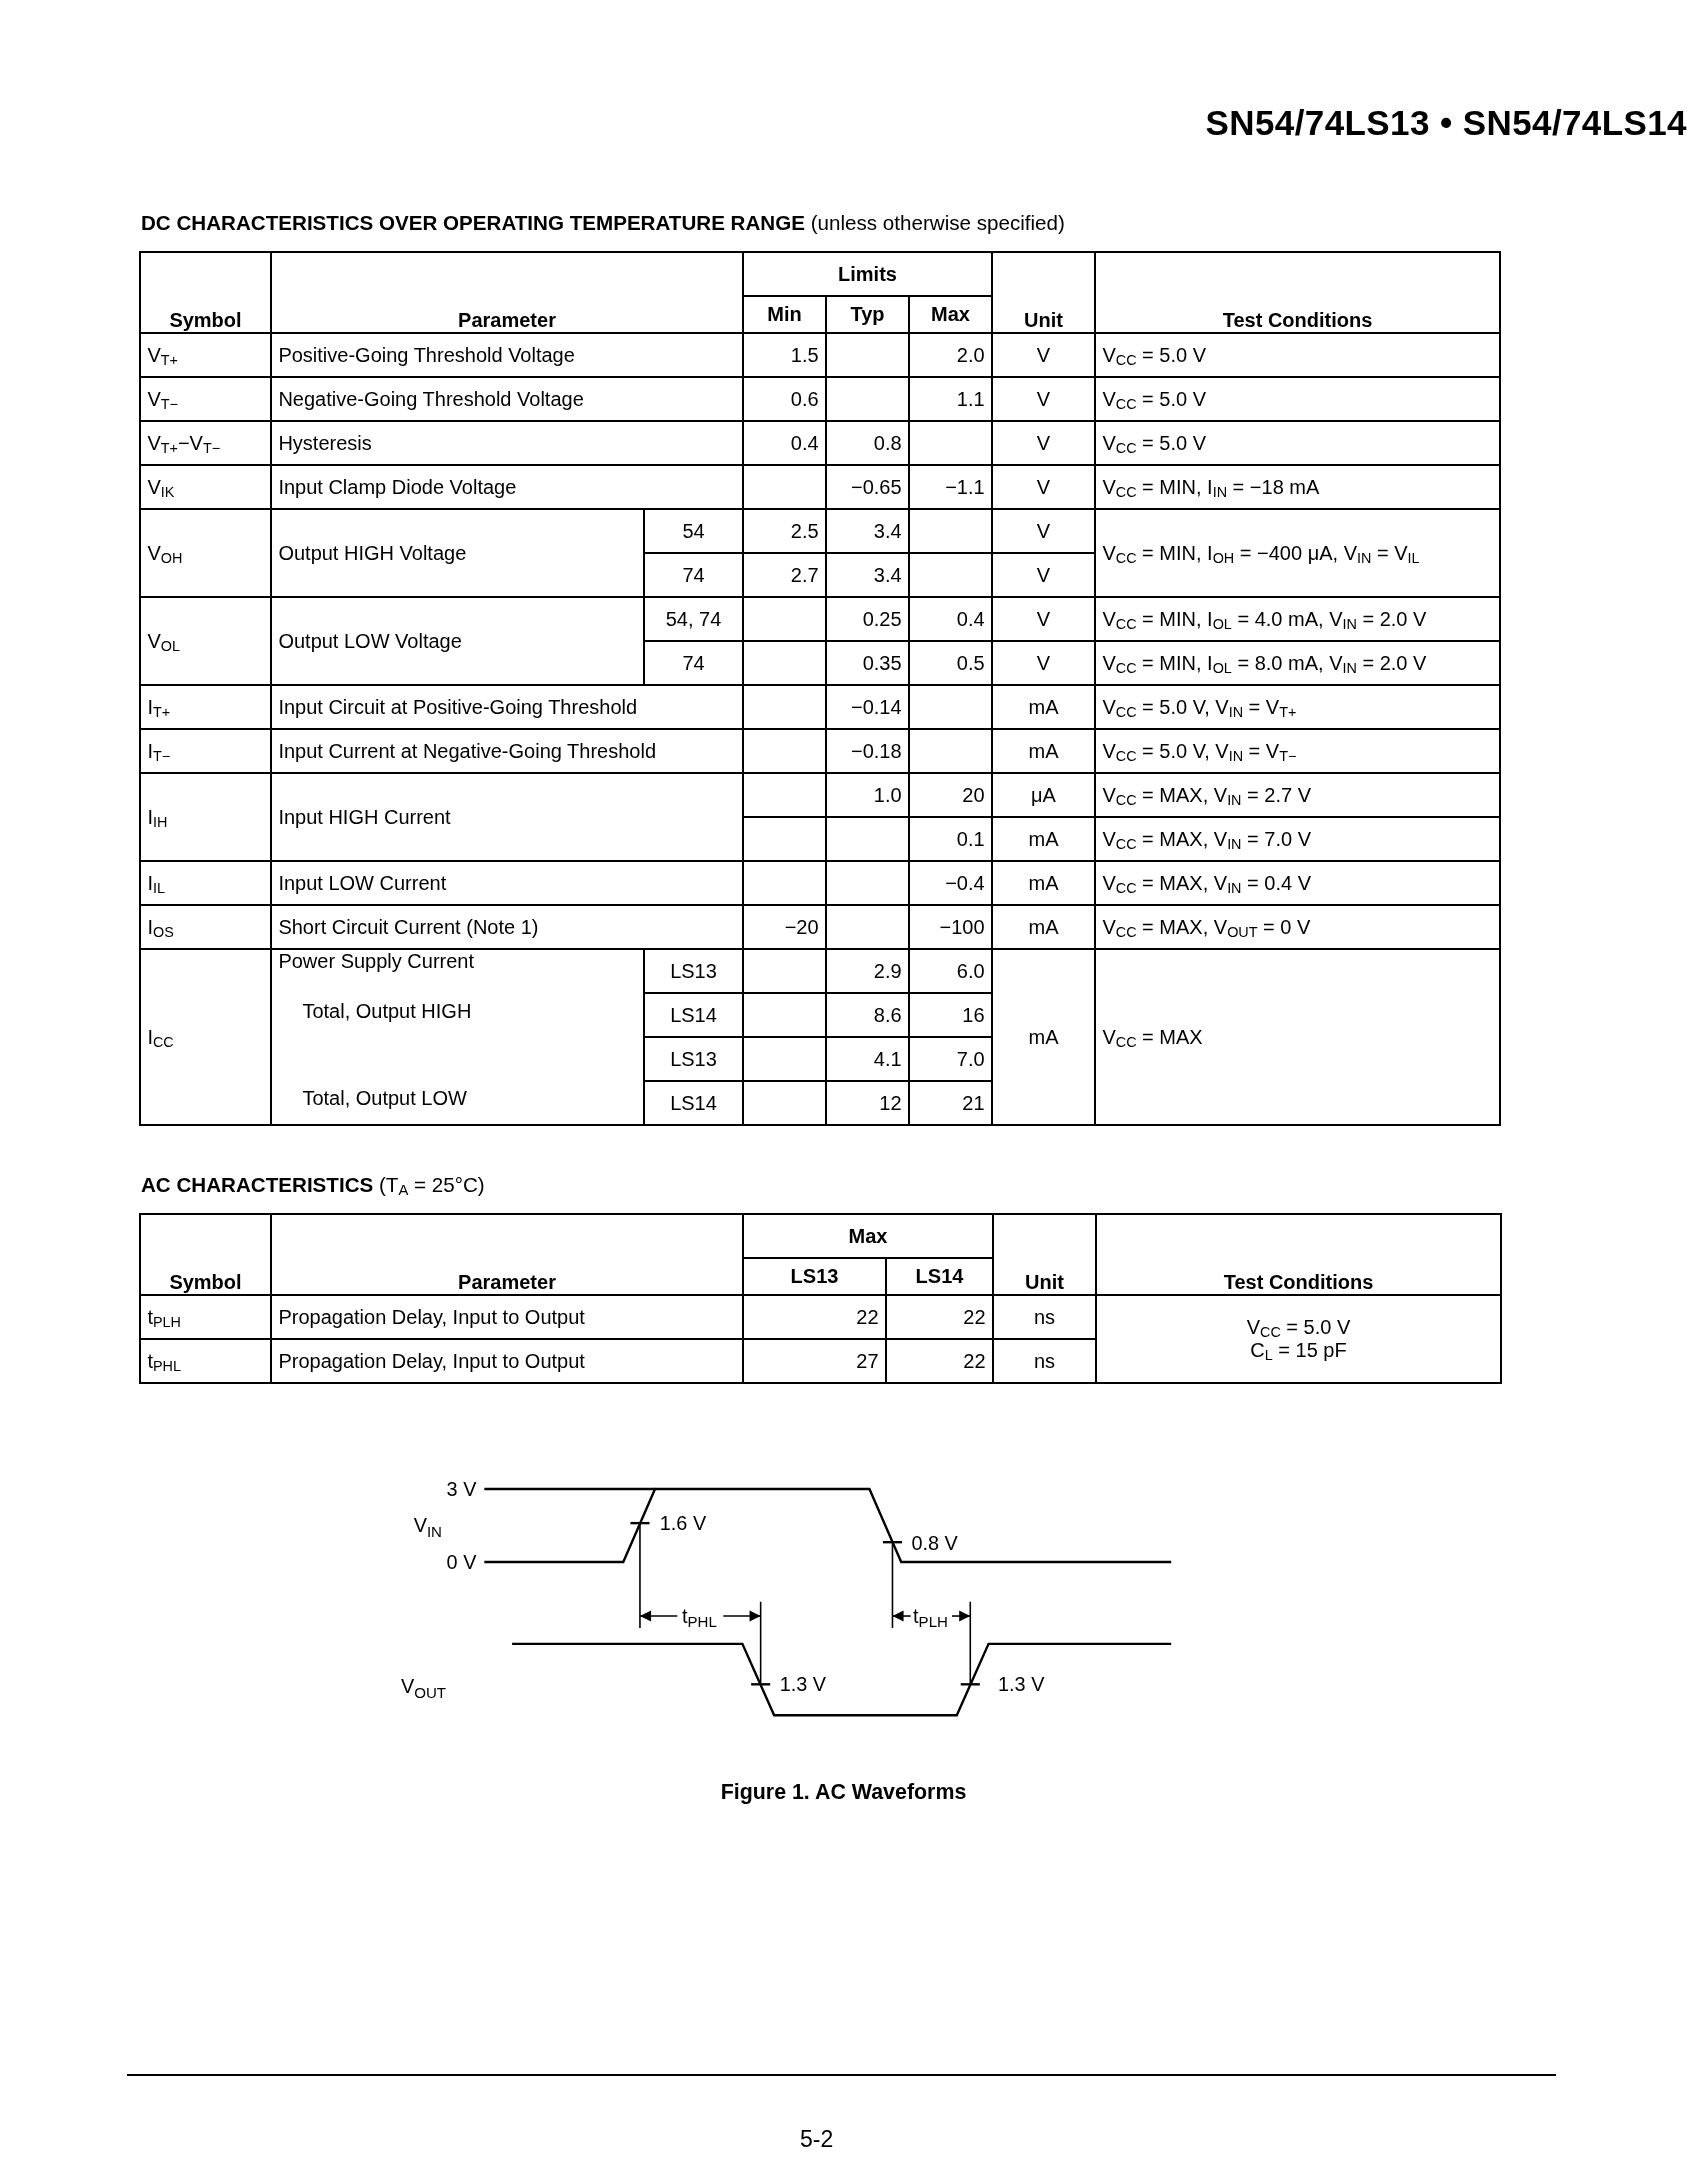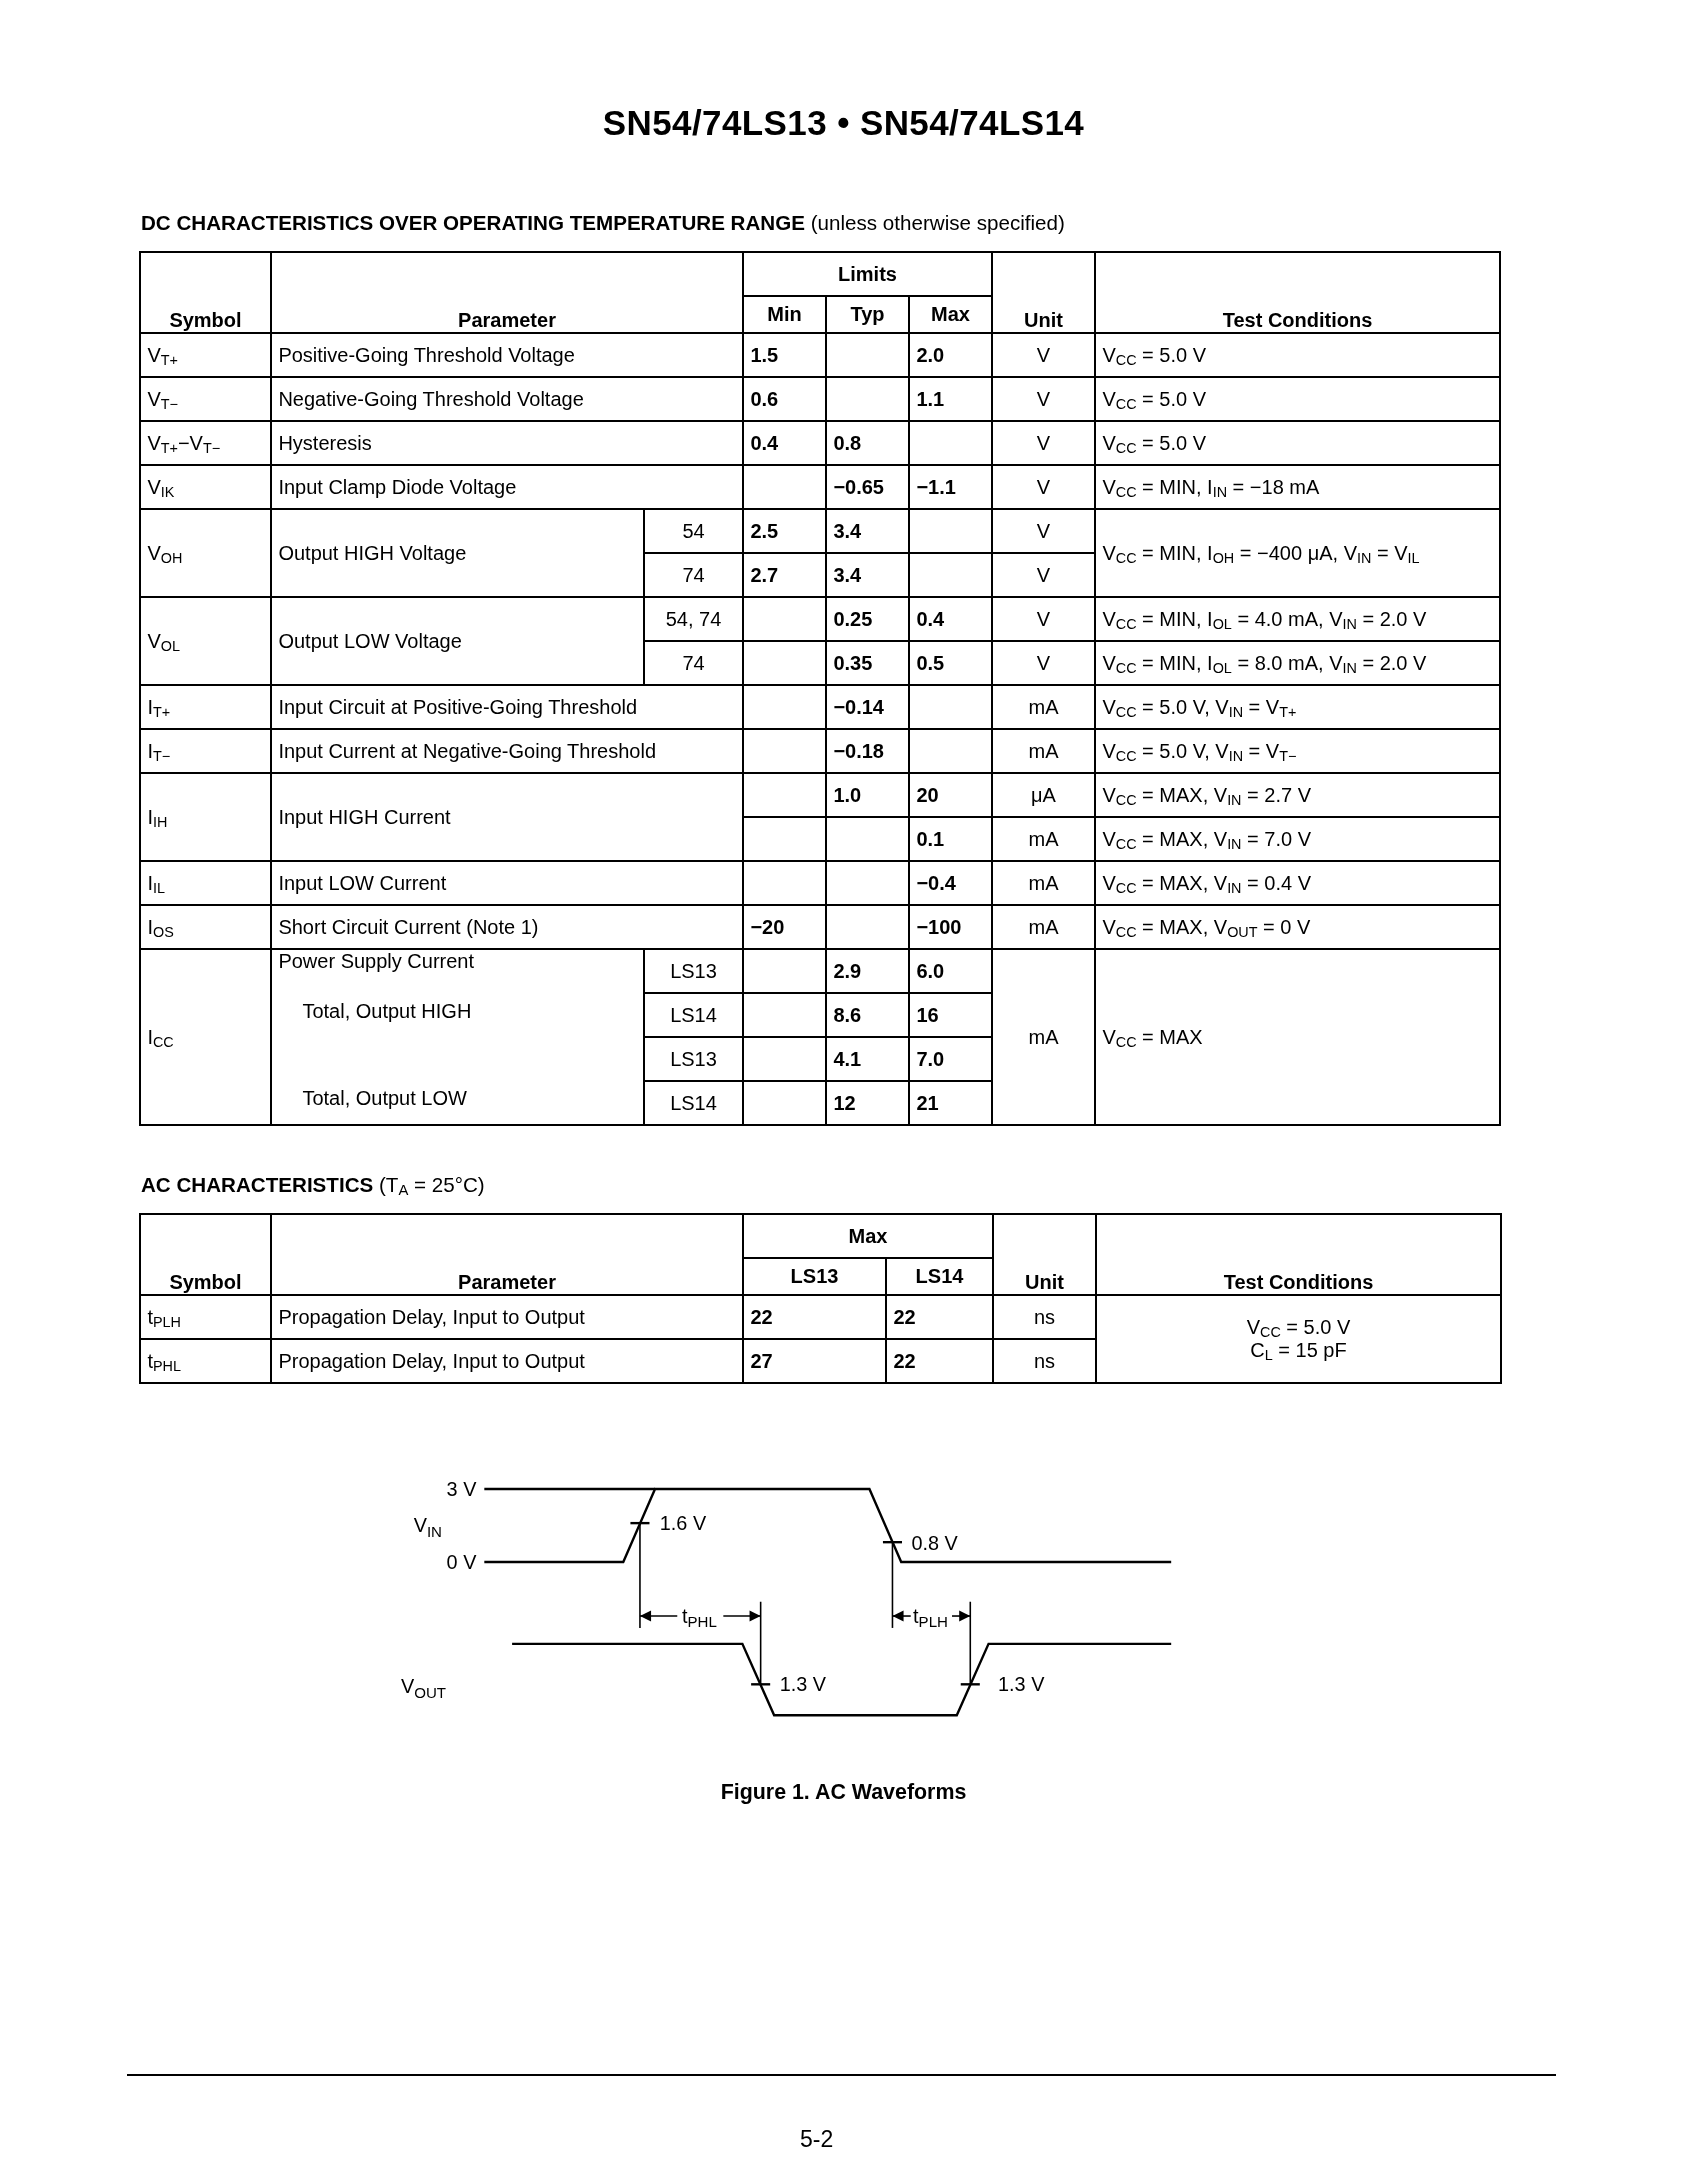--- a/index.html
+++ b/index.html
@@ -4,21 +4,21 @@
 <style>
   * { margin:0; padding:0; box-sizing:border-box; }
   html,body { background:#ffffff; }
   .page {
     position:relative; width:1687px; height:2183px; background:#ffffff;
     font-family:"Liberation Sans", sans-serif; color:#000; overflow:hidden;
   }
   sub { font-size:0.72em; vertical-align:-0.18em; line-height:0; }
 
   .title {
-    position:absolute; top:103px; left:0; width:1687px; text-align:center;
+    position:absolute; top:103px; left:0; width:1687px; text-align:right;
     font-size:35px; font-weight:bold; letter-spacing:0.4px;
   }
 
   .sec-heading { position:absolute; font-size:20.6px; }
   .sec-heading .hb { font-weight:bold; }
   .sec-heading .hn { font-weight:normal; }
   .dc-heading { left:141px; top:211px; }
   .ac-heading { left:141px; top:1173px; }
 
   table.dtable {
@@ -31,21 +31,21 @@
     border:2px solid #000; height:44px; padding:0 6.4px; line-height:1.15;
     overflow:hidden;
   }
   tr.hr1 th { height:44px; }
   tr.hr2 th { height:37px; }
   th.hdr { font-weight:bold; text-align:center; vertical-align:middle; }
   th.hdr-bottom { font-weight:bold; text-align:center; vertical-align:bottom; padding-bottom:9.5px; }
   td.sym { text-align:left; padding-left:9.5px; vertical-align:middle; }
   td.par { text-align:left; padding-left:11px; vertical-align:middle; }
   td.var { text-align:center; vertical-align:middle; }
-  td.num { text-align:left; vertical-align:middle;font-weight:bold; }
+  td.num { text-align:right; vertical-align:middle; }
   td.unit { text-align:center; vertical-align:middle; }
   td.tc  { text-align:left; padding-left:12.7px; vertical-align:middle; }
   td.tc-center { text-align:center; vertical-align:middle; }
   td.icc-par { vertical-align:top; padding-top:6.4px; }
   .icc-l1 { margin:0; }
   .icc-l2 { margin:27px 0 0 24px; }
   .icc-l3 { margin:64px 0 0 24px; }
 
   .dc-note { position:absolute; left:141px; top:1118px; font-size:18px; }
 

